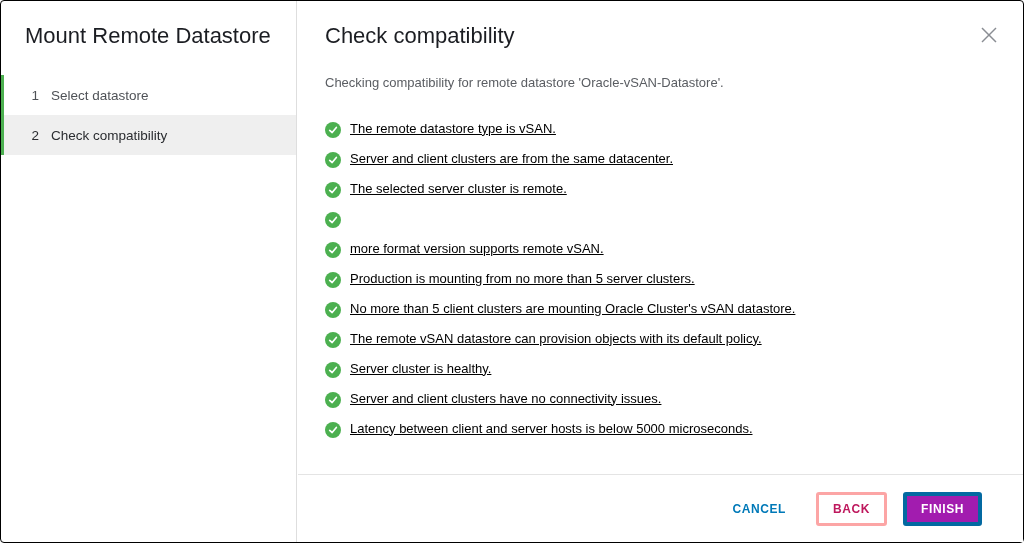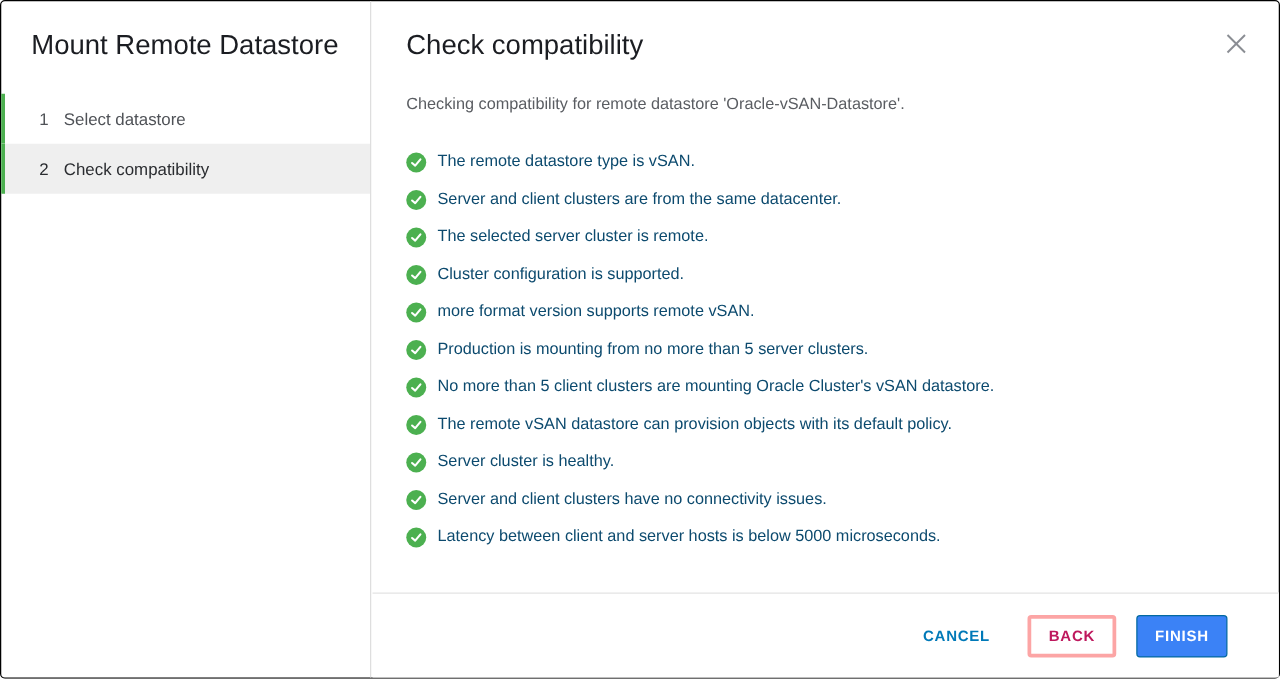--- a/index.html
+++ b/index.html
@@ -94,21 +94,22 @@
     color: #5a5d62;
     margin-bottom: 24px;
   }
   .checks { }
   .check-item {
     display: flex;
     align-items: flex-start;
     gap: 9px;
     padding: 6.5px 0;
     font-size: 13px;
-    color: #0c4a6e;
+    color: #000000;
+    text-decoration: underline;
   }
   .check-item .icon {
     flex: 0 0 16px;
     width: 16px;
     height: 16px;
     margin-top: 1px;
   }
   .check-item .icon .ok {
     width: 16px; height: 16px;
     border-radius: 50%;
@@ -156,22 +157,22 @@
     background: transparent;
     border: none;
   }
   .btn.outline {
     color: #be185d;
     background: #ffffff;
     border: 3px solid #fca5a5;
   }
   .btn.primary {
     color: #ffffff;
-    background: #3b82f6;
-    border: 1px solid #0369a1;
+    background: #a21caf;
+    border: 4px solid #0369a1;
   }
 </style>
 </head>
 <body>
 
 <div class="outer">
 
   <div class="sidebar">
     <div class="sidebar-title">Mount Remote Datastore</div>
 
@@ -232,21 +233,20 @@
           <span>The selected server cluster is remote.</span>
         </div>
         <div class="check-item">
           <span class="icon">
             <span class="ok">
               <svg viewBox="0 0 12 12" fill="none" stroke-width="2" stroke-linecap="round" stroke-linejoin="round">
                 <polyline points="2,6.5 5,9 10,3"></polyline>
               </svg>
             </span>
           </span>
-          <span>Cluster configuration is supported.</span>
         </div>
         <div class="check-item">
           <span class="icon">
             <span class="ok">
               <svg viewBox="0 0 12 12" fill="none" stroke-width="2" stroke-linecap="round" stroke-linejoin="round">
                 <polyline points="2,6.5 5,9 10,3"></polyline>
               </svg>
             </span>
           </span>
           <span>more format version supports remote vSAN.</span>

